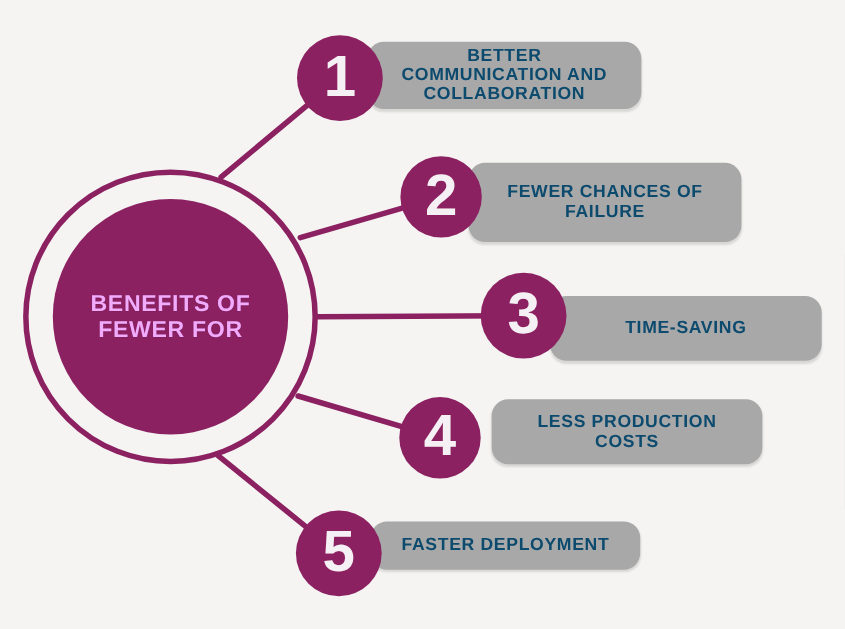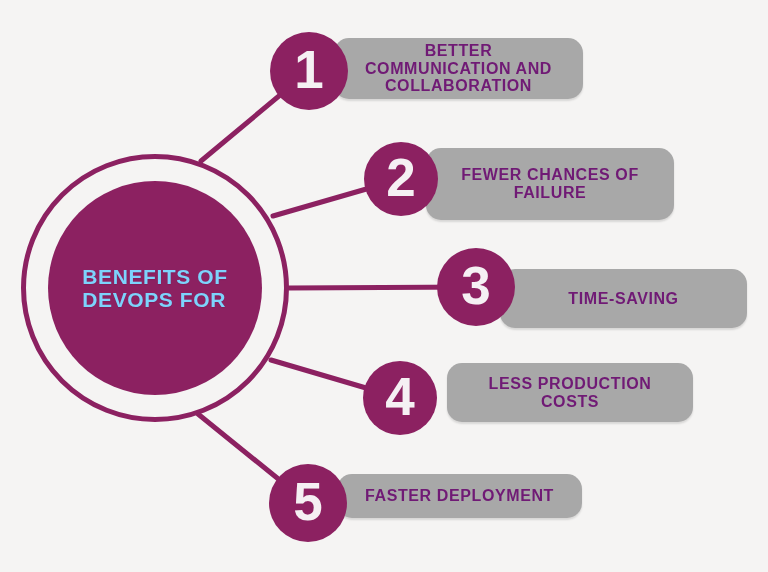--- a/index.html
+++ b/index.html
@@ -32,40 +32,41 @@
     left: 48px; top: 181px;
     width: 214px; height: 214px;
     border-radius: 50%;
     background: #8c2161;
     z-index: 3;
     display: flex;
     align-items: center;
     justify-content: center;
   }
   .hub-title {
-    color: #7dd3fc;
+    text-align: center;
+    color: #f0abfc;
     font-size: 21px;
     font-weight: bold;
     line-height: 23px;
     letter-spacing: 0.6px;
     text-shadow: 0 1px 1px rgba(0,0,0,0.08);
   }
   .hub-title .tline { display: block; }
   .bar {
     position: absolute;
     background: #a8a8a8;
     border-radius: 15px;
     z-index: 4;
     display: flex;
     align-items: center;
     justify-content: center;
     box-shadow: 0 2px 2px rgba(0,0,0,0.12);
   }
   .bar-label {
-    color: #701a75;
+    color: #0c4a6e;
     font-size: 16px;
     font-weight: bold;
     line-height: 1.12;
     letter-spacing: 0.6px;
     text-align: center;
     text-transform: uppercase;
   }
   .bar-label.wrap { max-width: 190px; }
   .bar-label.nowrap { white-space: nowrap; }
   .num-circle {
@@ -96,21 +97,21 @@
     <line x1="289" y1="288" x2="476" y2="287" stroke="#8c2161" stroke-width="5" stroke-linecap="round"></line>
     <line x1="271" y1="360" x2="400" y2="398" stroke="#8c2161" stroke-width="5" stroke-linecap="round"></line>
     <line x1="198" y1="414" x2="308" y2="503" stroke="#8c2161" stroke-width="5" stroke-linecap="round"></line>
   </svg>
 
   <div class="hub-ring"></div>
 
   <div class="hub-core">
     <div class="hub-title">
       <span class="tline">BENEFITS OF</span>
-      <span class="tline">DEVOPS FOR</span>
+      <span class="tline">FEWER FOR</span>
     </div>
   </div>
 
   <div>
     <div class="bar" style="left:334px; top:38px; width:249px; height:61px;">
       <span class="bar-label wrap">BETTER COMMUNICATION AND COLLABORATION</span>
     </div>
     <div class="num-circle" style="left:270px; top:32px; width:78px; height:78px;">
       <span>1</span>
     </div>

